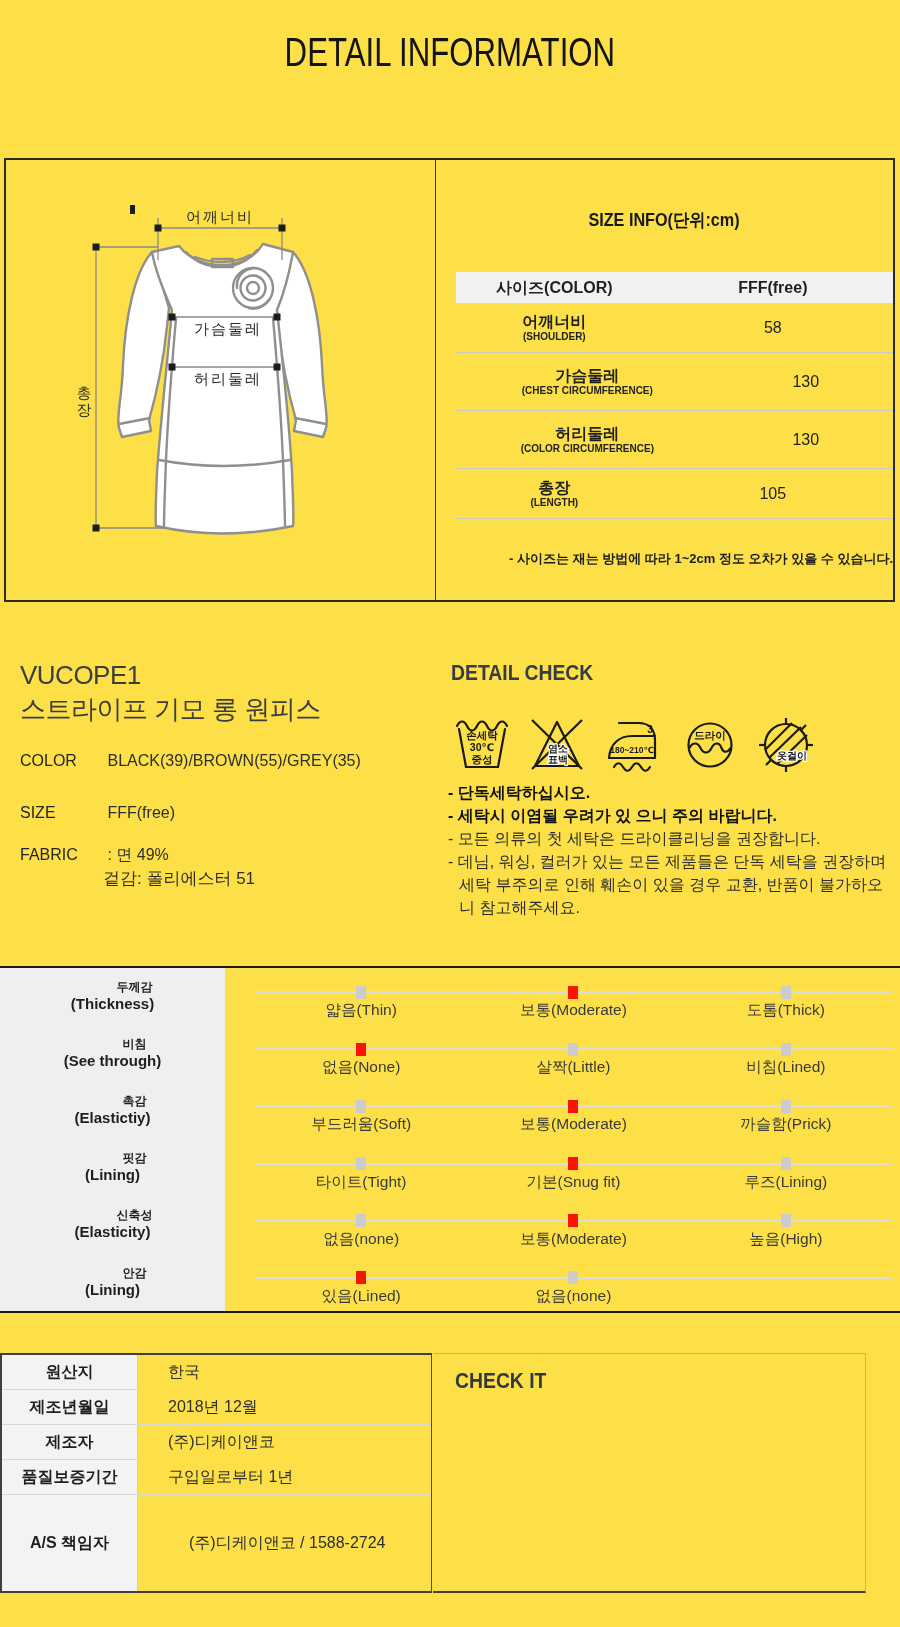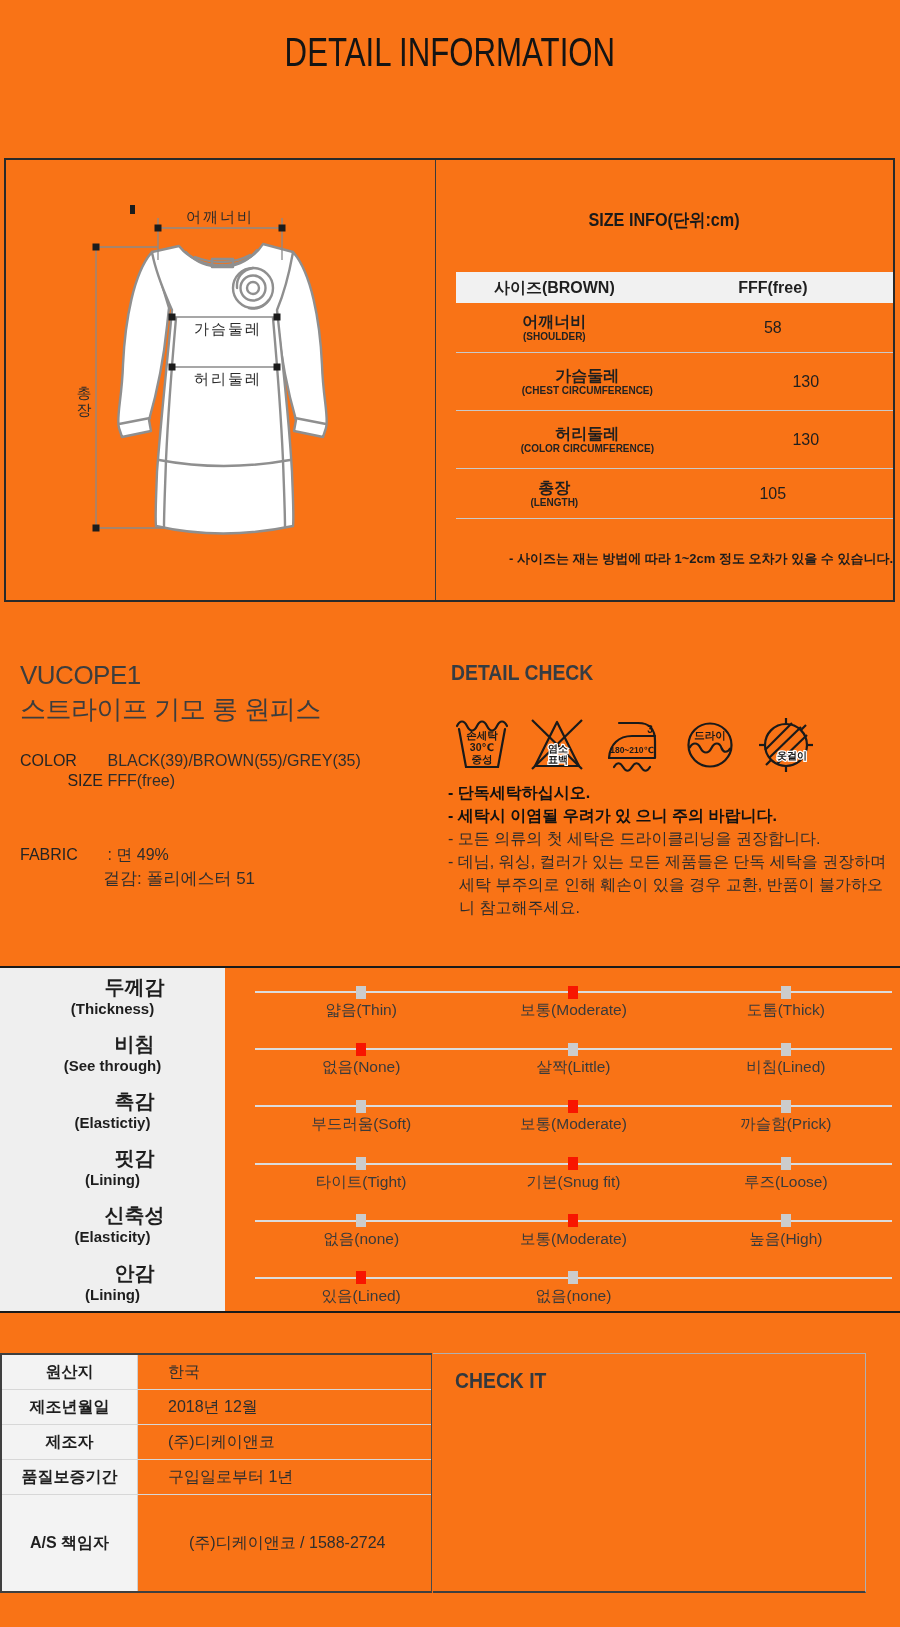--- a/index.html
+++ b/index.html
@@ -1,16 +1,16 @@
 <!DOCTYPE html>
 <html><head>
 <meta charset="utf-8">
 <style>
   html,body{margin:0;padding:0;background:#fff;}
-  .page{position:relative;width:900px;height:1627px;background:#f97316;overflow:hidden;
+  .page{position:relative;width:900px;height:1627px;background:#fde047;overflow:hidden;
         font-family:"Liberation Sans","DejaVu Sans",sans-serif;color:#333;}
   .abs{position:absolute;}
   .cond{display:inline-block;transform:scaleX(.78);transform-origin:center;}
   .cond9{display:inline-block;transform:scaleX(.88);transform-origin:left center;}
 
   
   .page-title{left:0;top:30px;width:900px;text-align:center;font-size:40px;font-weight:500;
               color:#141414;letter-spacing:0;}
 
   
@@ -52,21 +52,21 @@
   .care-notes{left:448px;top:781px;width:444px;}
   .care-note{font-size:16px;line-height:23px;color:#2d2d2d;padding-left:11px;text-indent:-11px;}
   .care-note.b{font-weight:700;color:#111;}
 
   
   .props{left:0;top:966px;width:900px;height:347px;border-top:2px solid #1a1a1a;
          border-bottom:2px solid #1a1a1a;box-sizing:border-box;}
   .props-labels{position:absolute;left:0;top:0;bottom:0;width:225px;background:#efefef;
                 display:flex;flex-direction:column;}
   .plabel{flex:1;display:flex;flex-direction:column;align-items:center;justify-content:center;}
-  .plabel .ko{font-size:20px;font-weight:700;color:#1e1e1e;line-height:1.25;margin-left:44px;}
+  .plabel .ko{font-size:12px;font-weight:700;color:#1e1e1e;line-height:1.25;margin-left:44px;}
   .plabel .en{font-size:15px;font-weight:700;color:#1e1e1e;line-height:1.25;}
   .props-rows{position:absolute;left:225px;top:0;bottom:0;right:0;display:flex;flex-direction:column;}
   .prop-row{flex:1;position:relative;}
   .track{position:absolute;left:30px;right:8px;top:23px;height:2px;background:#dcdcdc;}
   .opts{position:absolute;left:30px;right:8px;top:0;bottom:0;display:flex;}
   .opt{flex:1;position:relative;}
   .opt-marker{position:absolute;left:50%;top:17.5px;width:10px;height:13px;margin-left:-5px;background:#ccc;}
   .opt-label{position:absolute;left:0;top:32px;width:100%;text-align:center;font-size:15.5px;color:#3a3a3a;}
 
   
@@ -156,21 +156,21 @@
     </div>
 
     <div class="size-divider"></div>
 
     <div class="size-info">
       <div class="size-info-title">
         <span>SIZE INFO(단위:cm)</span>
       </div>
       <div class="size-table">
         <div class="st-row st-header">
-          <div class="st-c1 st-ko">사이즈(BROWN)</div>
+          <div class="st-c1 st-ko">사이즈(COLOR)</div>
           <div class="st-c2 st-ko">FFF(free)</div>
         </div>
         <div class="st-row st-h1">
           <div class="st-c1">
             <div class="st-ko">어깨너비</div>
             <div class="st-en">(SHOULDER)</div>
           </div>
           <div class="st-c2 st-val">58</div>
         </div>
         <div class="st-row st-h2">
@@ -198,21 +198,21 @@
       <div class="size-note">- 사이즈는 재는 방법에 따라 1~2cm 정도 오차가 있을 수 있습니다.</div>
     </div>
   </div>
 
   <div class="abs brand">VUCOPE1</div>
   <div class="abs pname">스트라이프 기모 롱 원피스</div>
   <div class="abs prod-row" style="top:752px;">
     <span class="prod-label">COLOR</span>
     <span class="prod-val">BLACK(39)/BROWN(55)/GREY(35)</span>
   </div>
-  <div class="abs prod-row" style="top:772px;text-align:right;">
+  <div class="abs prod-row" style="top:804px;">
     <span class="prod-label">SIZE</span>
     <span class="prod-val">FFF(free)</span>
   </div>
   <div class="abs prod-row" style="top:845px;">
     <span class="prod-label">FABRIC</span>
     <span class="prod-val">: 면 49%</span>
   </div>
   <div class="abs fabric-l2">겉감: 폴리에스터 51</div>
 
   <div class="abs dc-title">
@@ -374,21 +374,21 @@
           <div class="opt">
               <div class="opt-marker" style="background: rgb(204, 204, 204);"></div>
               <div class="opt-label">타이트(Tight)</div>
             </div>
           <div class="opt">
               <div class="opt-marker" style="background: rgb(248, 21, 0);"></div>
               <div class="opt-label">기본(Snug fit)</div>
             </div>
           <div class="opt">
               <div class="opt-marker" style="background: rgb(204, 204, 204);"></div>
-              <div class="opt-label">루즈(Loose)</div>
+              <div class="opt-label">루즈(Lining)</div>
             </div>
         </div>
       </div>
       <div class="prop-row">
         <div class="track"></div>
         <div class="opts">
           <div class="opt">
               <div class="opt-marker" style="background: rgb(204, 204, 204);"></div>
               <div class="opt-label">없음(none)</div>
             </div>

